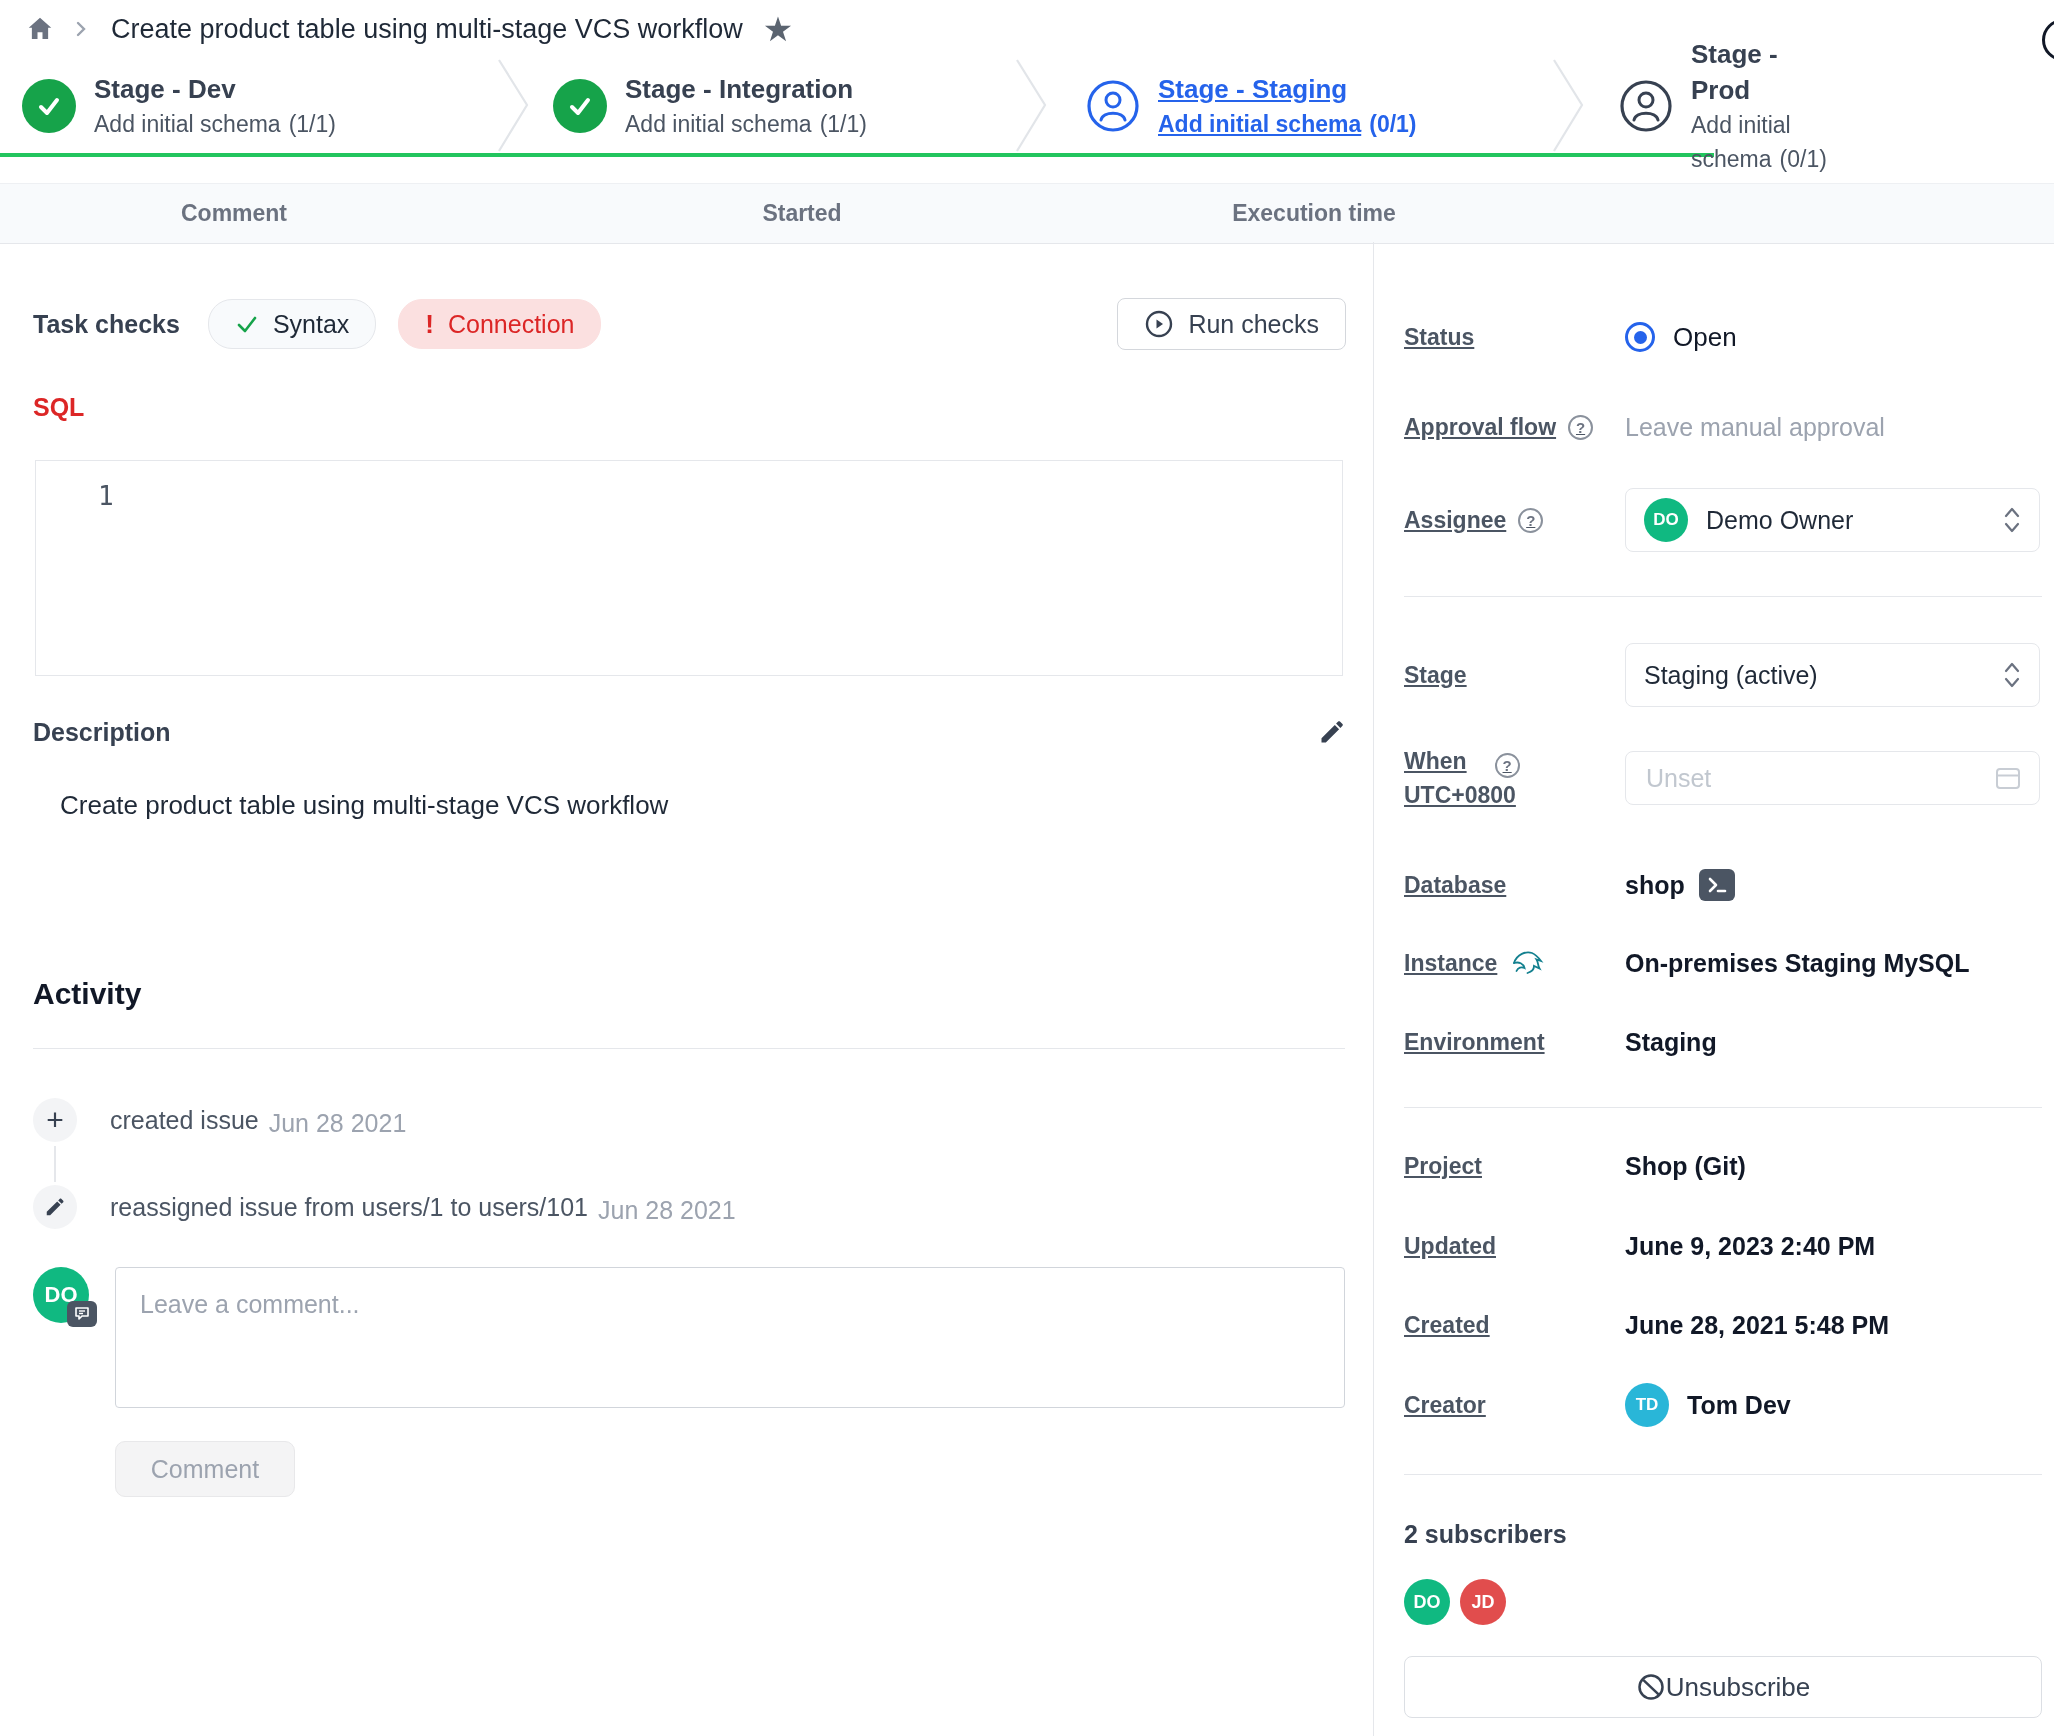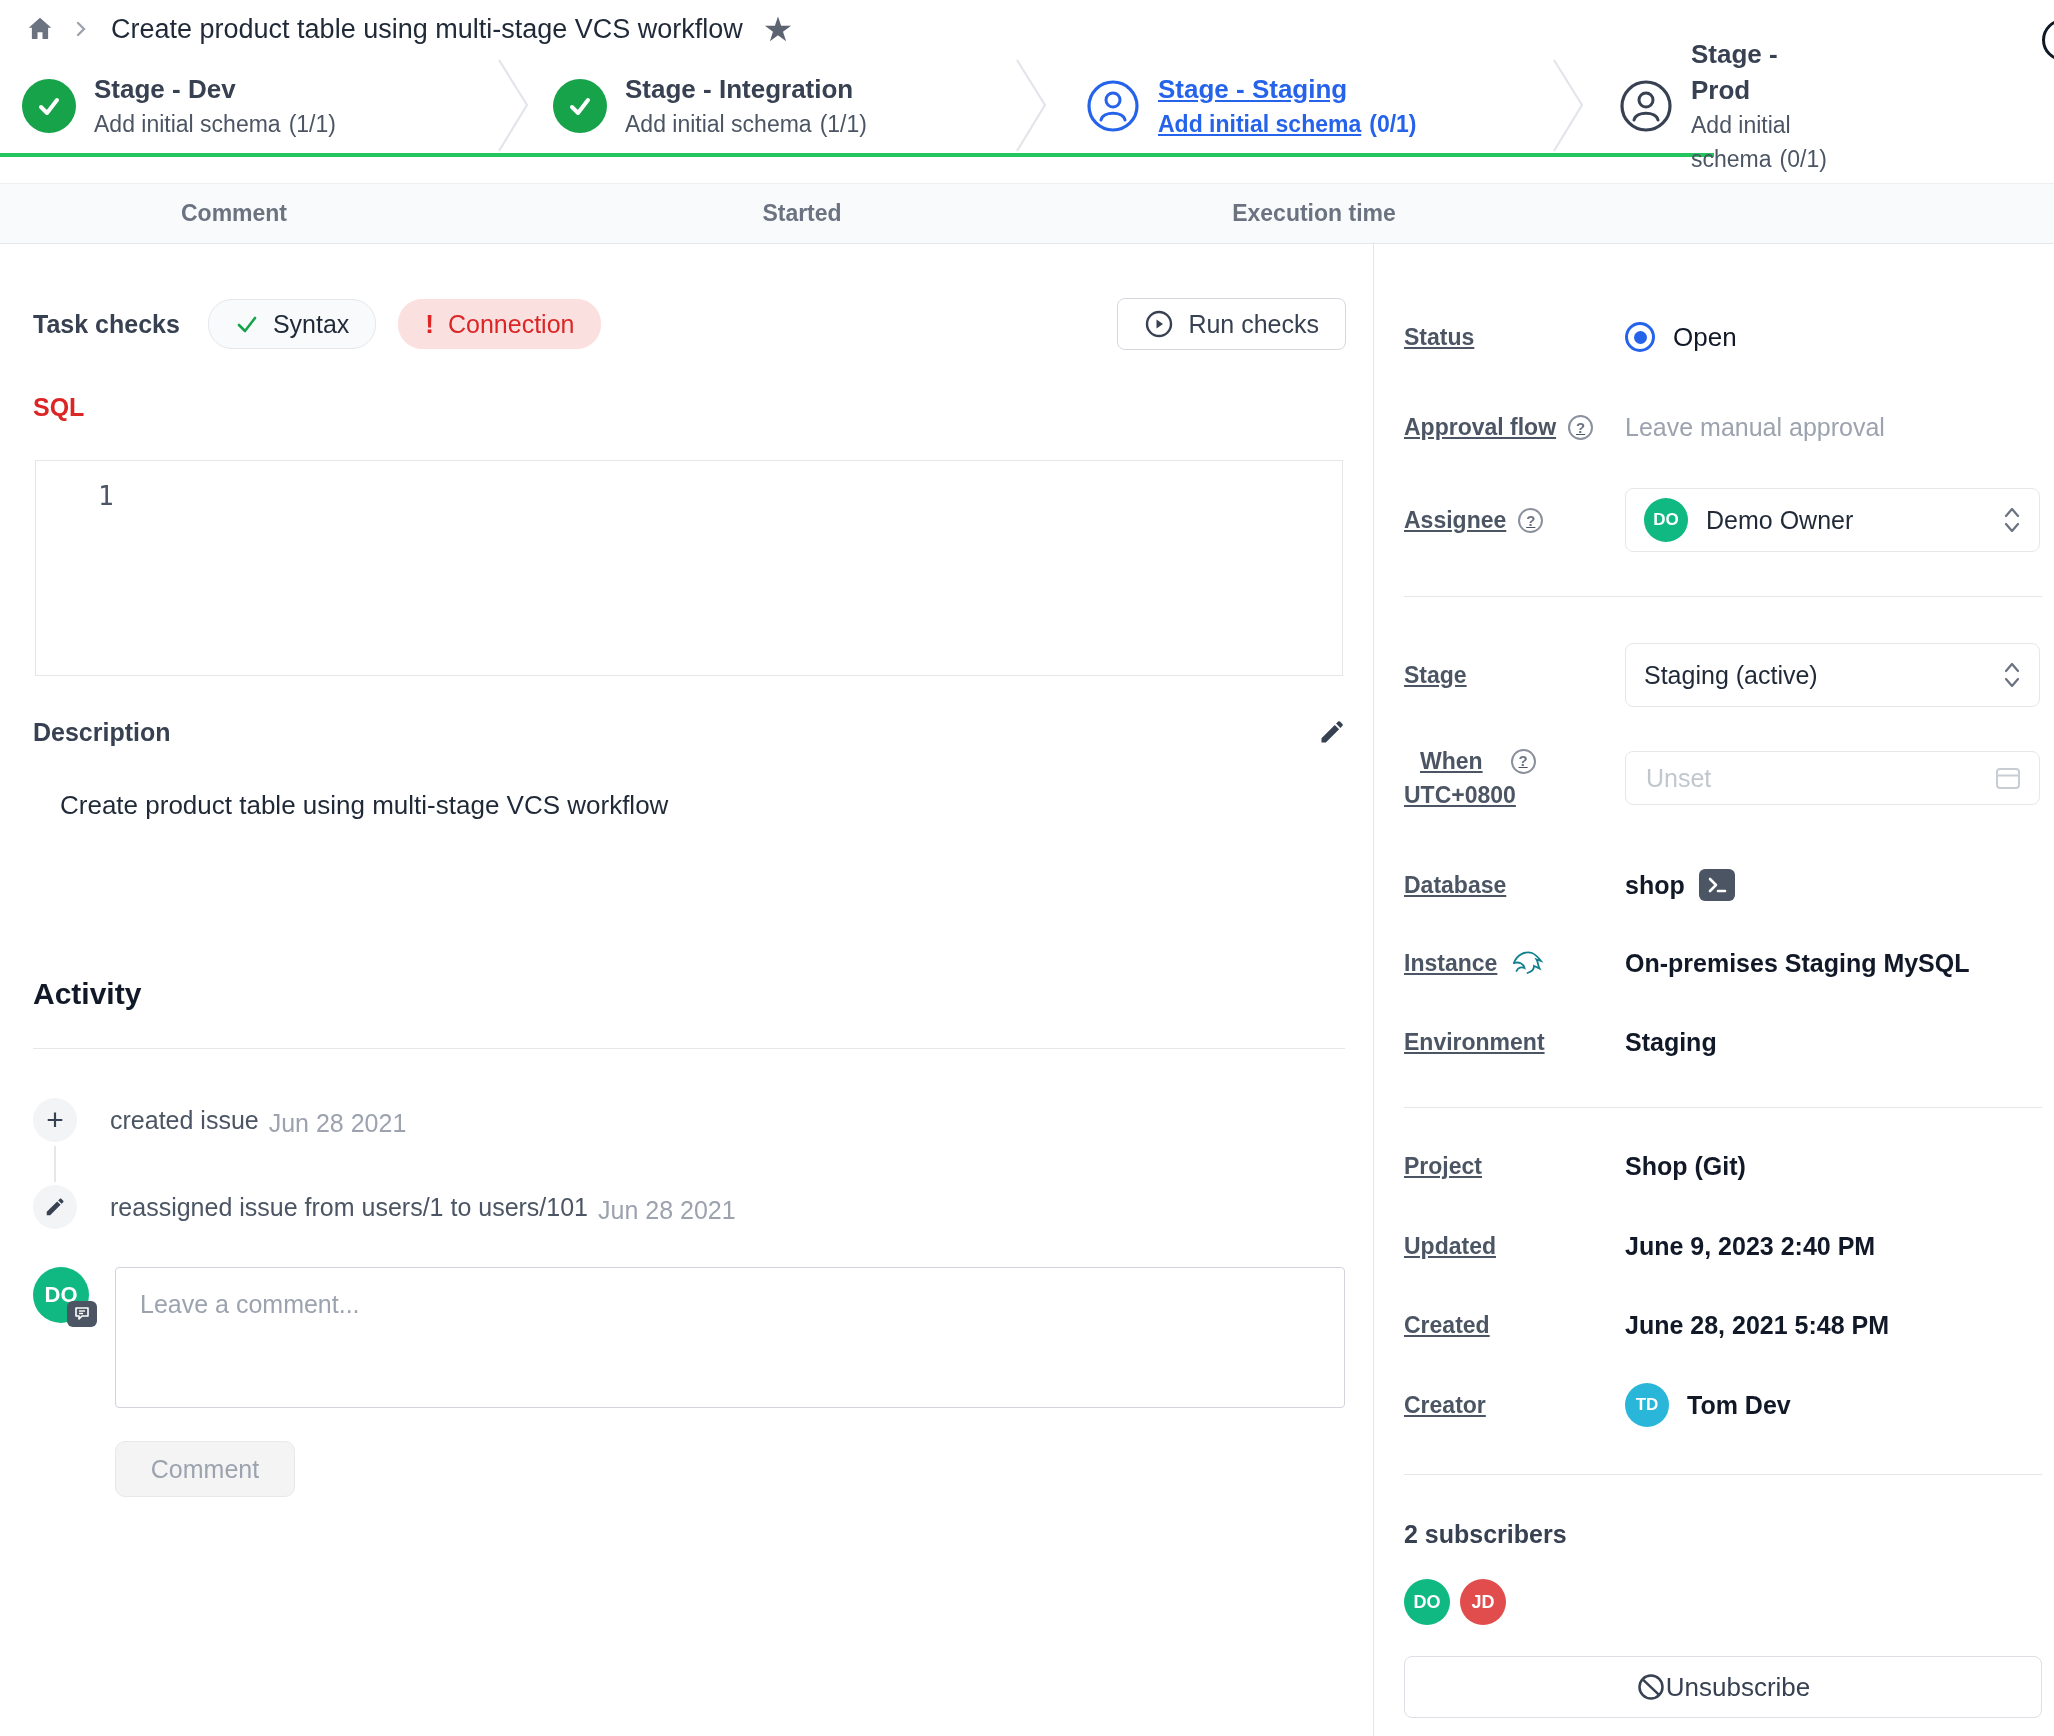--- a/index.html
+++ b/index.html
@@ -332,21 +332,21 @@
               <polyline points="3,10 9,3 15,10" fill="none" stroke="#6b7280" stroke-width="2.2" stroke-linecap="round" stroke-linejoin="round"></polyline>
               <polyline points="3,18 9,25 15,18" fill="none" stroke="#6b7280" stroke-width="2.2" stroke-linecap="round" stroke-linejoin="round"></polyline>
             </svg>
         </span>
       </div>
     </div>
 
     <div class="srow r-when">
       <span class="slabel">
         <span class="two-line">
-          <span style="display:flex;align-items:center;gap:28px;margin-left:16px;">
+          <span style="display:flex;align-items:flex-end;gap:28px;">
               <span>When</span>
               <span class="help"></span>
             </span>
           <span>UTC+0800</span>
         </span>
       </span>
       <div class="when-input">
         <span class="when-ph">Unset</span>
         <span class="cal-ic">
           <svg width="30" height="30" viewBox="0 0 30 30" fill="none">

